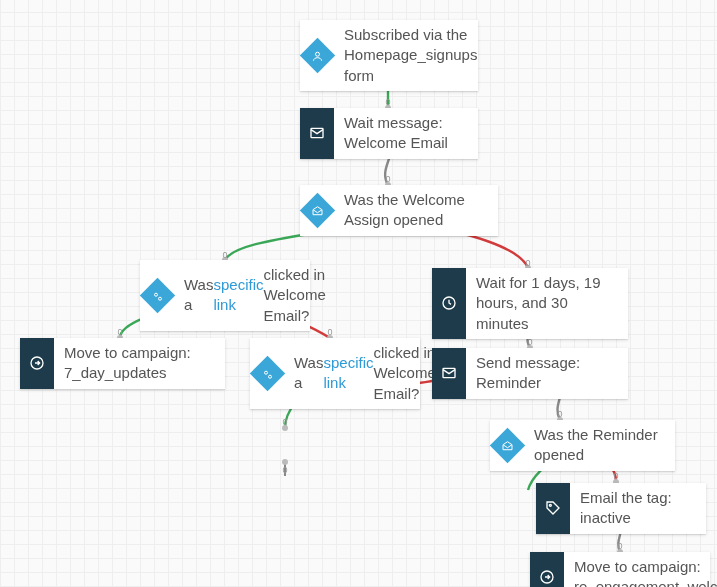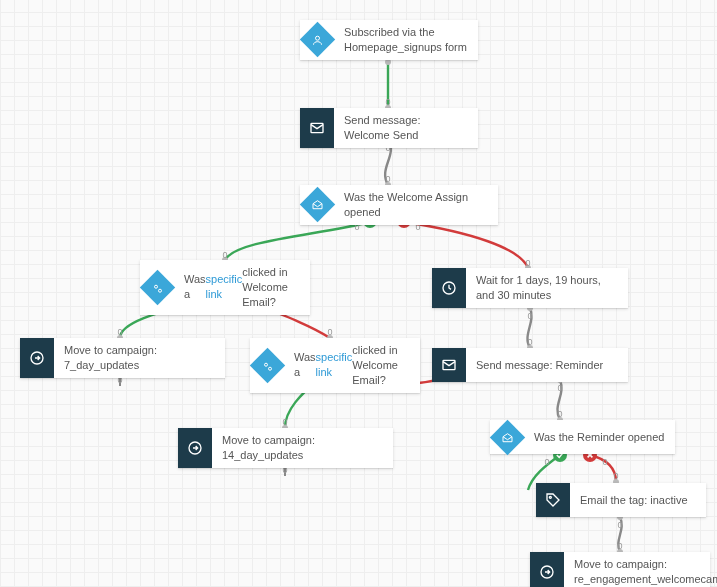--- a/index.html
+++ b/index.html
@@ -51,21 +51,21 @@
     height: 25px;
     background: #3ba7d9;
     transform: rotate(45deg);
     display: flex;
     align-items: center;
     justify-content: center;
   }
   .diamond svg { transform: rotate(-45deg); }
   .node .label {
     padding: 5px 10px 5px 10px;
-    font-size: 11px;
+    font-size: 15px;
     line-height: 1.35;
     color: #555;
     display: flex;
     align-items: center;
     max-width: 180px;
   }
   .node .label .link { color: #2e9ad6; }
   .count {
     position: absolute;
     font-size: 9px;
@@ -229,21 +229,21 @@
     <div class="label">Subscribed via the Homepage_signups form</div>
   </div>
 
   <div class="node action" style="left:300px;top:108px;width:178px">
     <div class="icon">
         <svg width="16" height="16" viewBox="0 0 24 24" fill="none" stroke="#fff" stroke-width="2">
           <rect x="3" y="5" width="18" height="14" rx="1"></rect>
           <path d="M3 7l9 6 9-6"></path>
         </svg>
       </div>
-    <div class="label">Send message: Welcome Send</div>
+    <div class="label">Wait message: Welcome Email</div>
   </div>
 
   <div class="node decision" style="left:300px;top:185px;width:198px">
     <div class="icon">
         <div class="diamond">
           <svg width="12" height="12" viewBox="0 0 24 24" fill="none" stroke="#fff" stroke-width="2">
             <path d="M3 9l9-6 9 6v10H3z"></path>
             <path d="M3 9l9 6 9-6"></path>
           </svg>
         </div>
@@ -286,74 +286,65 @@
           </svg>
         </div>
       </div>
     <div class="label">
         <span>Was a </span>
         <span class="link">specific link</span>
         <span> clicked in Welcome Email?</span>
       </div>
   </div>
 
-  <div class="node action" style="left:178px;top:428px;width:215px">
+
+  <div class="node action" style="left:432px;top:268px;width:196px">
+    <div class="icon">
+        <svg width="16" height="16" viewBox="0 0 24 24" fill="none" stroke="#fff" stroke-width="2">
+          <circle cx="12" cy="12" r="9"></circle>
+          <path d="M12 7v5l3 2"></path>
+        </svg>
+      </div>
+    <div class="label">Wait for 1 days, 19 hours, and 30 minutes</div>
+  </div>
+
+  <div class="node decision" style="left:490px;top:420px;width:185px">
+    <div class="icon">
+        <div class="diamond">
+          <svg width="12" height="12" viewBox="0 0 24 24" fill="none" stroke="#fff" stroke-width="2">
+            <path d="M3 9l9-6 9 6v10H3z"></path>
+            <path d="M3 9l9 6 9-6"></path>
+          </svg>
+        </div>
+      </div>
+    <div class="label">Was the Reminder opened</div>
+  </div>
+
+  <div class="node action" style="left:432px;top:348px;width:196px">
+    <div class="icon">
+        <svg width="16" height="16" viewBox="0 0 24 24" fill="none" stroke="#fff" stroke-width="2">
+          <rect x="3" y="5" width="18" height="14" rx="1"></rect>
+          <path d="M3 7l9 6 9-6"></path>
+        </svg>
+      </div>
+    <div class="label">Send message: Reminder</div>
+  </div>
+
+  <div class="node action" style="left:536px;top:483px;width:170px">
+    <div class="icon">
+        <svg width="16" height="16" viewBox="0 0 24 24" fill="none" stroke="#fff" stroke-width="2">
+          <path d="M3 12V3h9l9 9-9 9z"></path>
+          <circle cx="8" cy="8" r="1.5"></circle>
+        </svg>
+      </div>
+    <div class="label">Email the tag: inactive</div>
+  </div>
+
+  <div class="node action" style="left:530px;top:552px;width:180px">
     <div class="icon">
         <svg width="16" height="16" viewBox="0 0 24 24" fill="none" stroke="#fff" stroke-width="2">
           <circle cx="12" cy="12" r="9"></circle>
           <path d="M9 12h7M13 9l3 3-3 3"></path>
         </svg>
       </div>
-    <div class="label">Move to campaign: 14_day_updates</div>
-  </div>
-
-  <div class="node action" style="left:432px;top:268px;width:196px">
-    <div class="icon">
-        <svg width="16" height="16" viewBox="0 0 24 24" fill="none" stroke="#fff" stroke-width="2">
-          <circle cx="12" cy="12" r="9"></circle>
-          <path d="M12 7v5l3 2"></path>
-        </svg>
-      </div>
-    <div class="label">Wait for 1 days, 19 hours, and 30 minutes</div>
-  </div>
-
-  <div class="node decision" style="left:490px;top:420px;width:185px">
-    <div class="icon">
-        <div class="diamond">
-          <svg width="12" height="12" viewBox="0 0 24 24" fill="none" stroke="#fff" stroke-width="2">
-            <path d="M3 9l9-6 9 6v10H3z"></path>
-            <path d="M3 9l9 6 9-6"></path>
-          </svg>
-        </div>
-      </div>
-    <div class="label">Was the Reminder opened</div>
-  </div>
-
-  <div class="node action" style="left:432px;top:348px;width:196px">
-    <div class="icon">
-        <svg width="16" height="16" viewBox="0 0 24 24" fill="none" stroke="#fff" stroke-width="2">
-          <rect x="3" y="5" width="18" height="14" rx="1"></rect>
-          <path d="M3 7l9 6 9-6"></path>
-        </svg>
-      </div>
-    <div class="label">Send message: Reminder</div>
-  </div>
-
-  <div class="node action" style="left:536px;top:483px;width:170px">
-    <div class="icon">
-        <svg width="16" height="16" viewBox="0 0 24 24" fill="none" stroke="#fff" stroke-width="2">
-          <path d="M3 12V3h9l9 9-9 9z"></path>
-          <circle cx="8" cy="8" r="1.5"></circle>
-        </svg>
-      </div>
-    <div class="label">Email the tag: inactive</div>
-  </div>
-
-  <div class="node action" style="left:530px;top:552px;width:180px">
-    <div class="icon">
-        <svg width="16" height="16" viewBox="0 0 24 24" fill="none" stroke="#fff" stroke-width="2">
-          <circle cx="12" cy="12" r="9"></circle>
-          <path d="M9 12h7M13 9l3 3-3 3"></path>
-        </svg>
-      </div>
     <div class="label">Move to campaign: re_engagement_welcomecampaign</div>
   </div>
 </div>
 
 </body></html>

